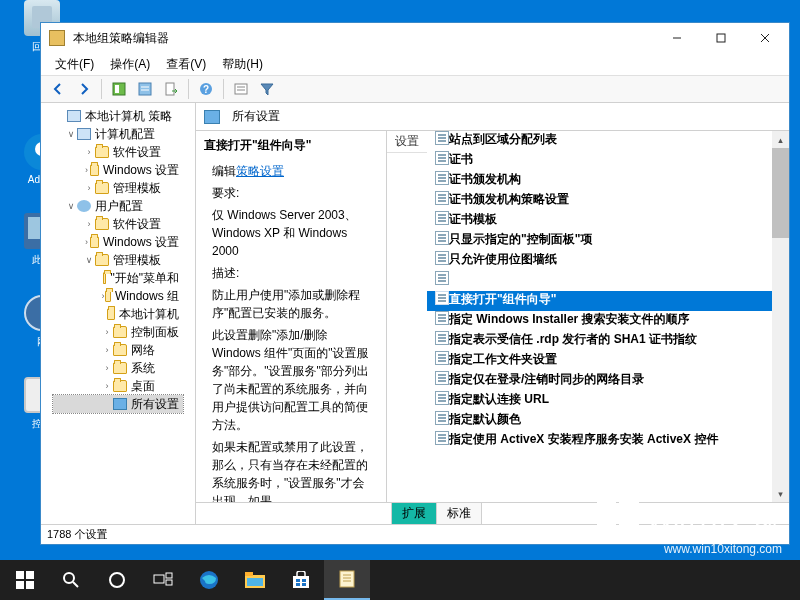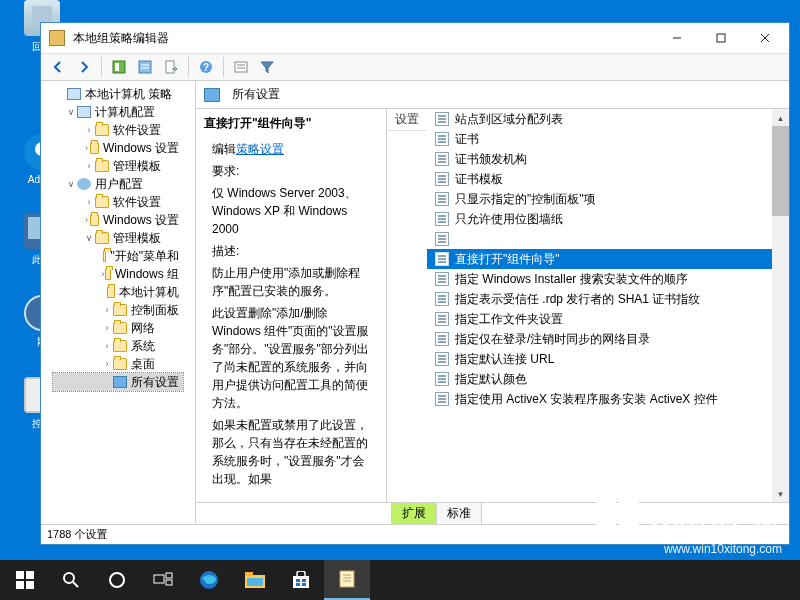--- a/index.html
+++ b/index.html
@@ -49,33 +49,33 @@
 .rp-body { flex: 1; display: flex; min-height: 0; }
 
 .detail-pane { width: 191px; border-right: 1px solid #d0d0d0; padding: 6px 8px; font-size: 12px; overflow: hidden; }
 .detail-title { font-weight: bold; margin-bottom: 8px; }
 .detail-link { color: #0066cc; text-decoration: underline; }
 .detail-para { margin: 4px 8px; line-height: 1.5; }
 
 .list-pane { flex: 1; display: flex; flex-direction: row; min-height: 0; }
 .list-header { height: 22px; border-bottom: 1px solid #e0e0e0; display: flex; align-items: center; padding: 0 8px; font-size: 12px; color: #333; }
 .list-body { flex: 1; overflow-y: auto; font-size: 12px; position: relative; }
-.list-row { height: 20px; display: flex; align-items: center; padding: 0 8px; gap: 6px; white-space: nowrap; }
+.list-row { height: 20px; display: flex; padding: 0 8px; white-space: nowrap; font-weight: bold; }
 .list-row.selected { background: #0078d7; color: #fff; }
 .setting-icon { width: 14px; height: 14px; border: 1px solid #8aa6b8; background: #fff; flex-shrink: 0; position: relative; }
 .setting-icon::after { content: ""; position: absolute; top: 2px; left: 2px; right: 2px; height: 2px; background: #8aa6b8; box-shadow: 0 3px 0 #8aa6b8, 0 6px 0 #8aa6b8; }
 .list-row.selected .setting-icon { background: #fff; border-color: #cde; }
 .scroll-hint { position: absolute; right: 0; top: 0; bottom: 0; width: 17px; background: #f0f0f0; }
 .scroll-thumb { position: absolute; right: 0; top: 0; width: 17px; height: 90px; background: #c0c0c0; }
 .scroll-up, .scroll-down { position: absolute; right: 0; width: 17px; height: 17px; background: #f0f0f0; display:flex; align-items:center; justify-content:center; font-size:9px; color:#555;}
 .scroll-up { top:0; } .scroll-down { bottom:0; }
 
 .tabs-row { height: 22px; display: flex; align-items: flex-end; border-top: 1px solid #d0d0d0; padding: 0 4px; font-size: 12px; background: #fff; }
 .tab { padding: 2px 10px; border: 1px solid #d0d0d0; border-bottom: none; background: #f8f8f8; margin-right: -1px; }
-.tab.active { background: #bef264; }
+.tab.active { background: #14b8a6; }
 
 .statusbar { height: 20px; border-top: 1px solid #d0d0d0; font-size: 11px; padding: 2px 6px; display: flex; align-items: center; }
 
 .taskbar { position: absolute; bottom: 0; left: 0; right: 0; height: 40px; background: #1f1f1f; display: flex; align-items: center; padding: 0 2px; }
 .tb-item { width: 46px; height: 40px; display: flex; align-items: center; justify-content: center; color: #fff; }
 .tb-item.active { background: #3a3a3a; border-bottom: 2px solid #76b9ed; }
 .watermark { position: absolute; right: 18px; bottom: 44px; text-align: right; color: #fff; }
 .wm-logo { display: inline-flex; align-items: center; gap: 8px; }
 .win-flag { display: inline-grid; grid-template: 1fr 1fr / 1fr 1fr; gap: 3px; width: 42px; height: 42px; }
 .win-flag span { background: #fff; }
@@ -112,20 +112,26 @@
         </div>
       <div class="win-btn">
           <svg width="10" height="10">
             <line x1="1" y1="1" x2="9" y2="9"></line>
             <line x1="9" y1="1" x2="1" y2="9"></line>
           </svg>
         </div>
     </div>
   </div>
 
+  <div class="menubar">
+    <div class="menu-item">文件(F)</div>
+    <div class="menu-item">操作(A)</div>
+    <div class="menu-item">查看(V)</div>
+    <div class="menu-item">帮助(H)</div>
+  </div>
 
   <div class="toolbar">
     <div class="tbtn">
         <svg class="ico16" viewBox="0 0 16 16">
           <path d="M10 3 L5 8 L10 13" stroke="#1060c0" stroke-width="2" fill="none"></path>
         </svg>
       </div>
     <div class="tbtn">
         <svg class="ico16" viewBox="0 0 16 16">
           <path d="M6 3 L11 8 L6 13" stroke="#1060c0" stroke-width="2" fill="none"></path>
@@ -293,20 +299,24 @@
               <div class="list-row">
                 <span class="setting-icon"></span>
                 <span>证书</span>
               </div>
               <div class="list-row">
                 <span class="setting-icon"></span>
                 <span>证书颁发机构</span>
               </div>
               <div class="list-row">
                 <span class="setting-icon"></span>
+                <span>证书颁发机构策略设置</span>
+              </div>
+              <div class="list-row">
+                <span class="setting-icon"></span>
                 <span>证书模板</span>
               </div>
               <div class="list-row">
                 <span class="setting-icon"></span>
                 <span>只显示指定的"控制面板"项</span>
               </div>
               <div class="list-row">
                 <span class="setting-icon"></span>
                 <span>只允许使用位图墙纸</span>
               </div>

